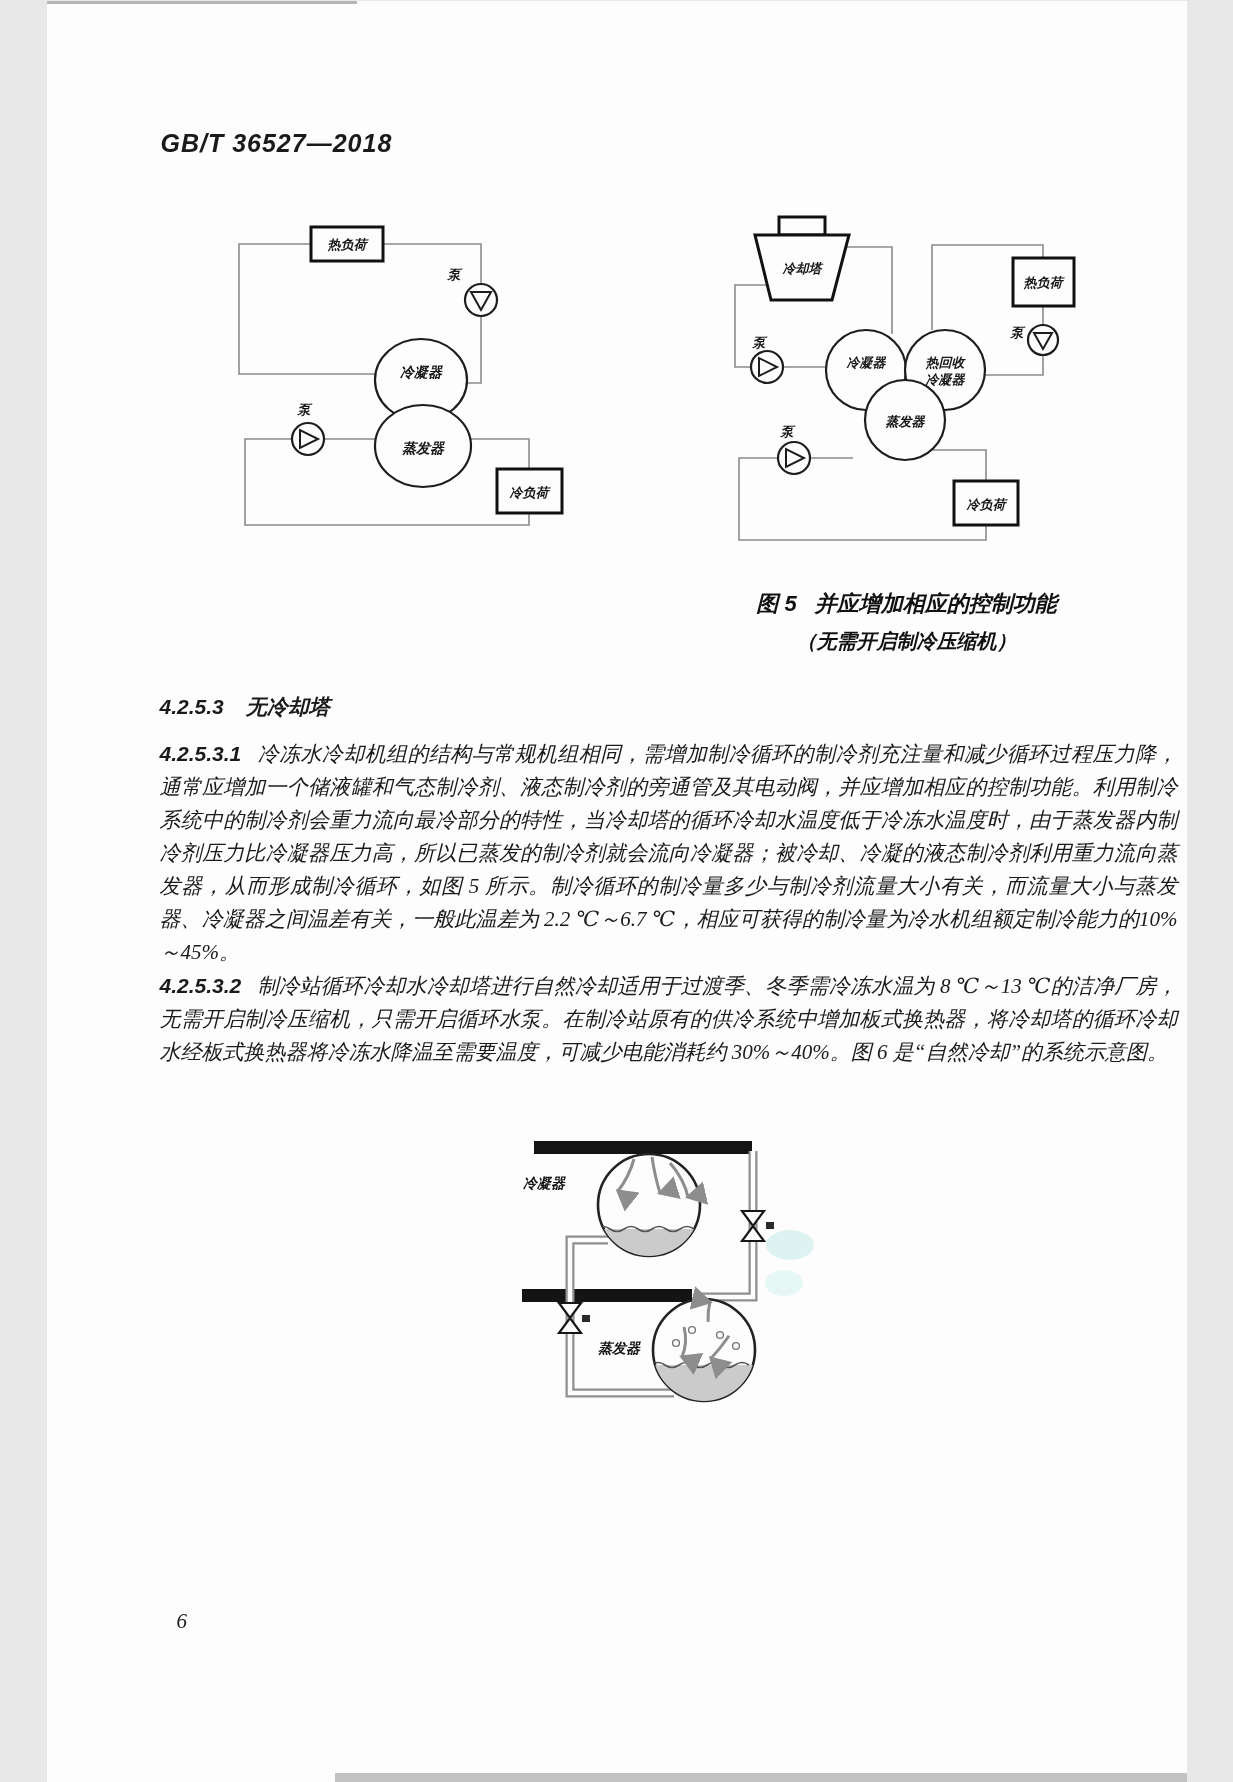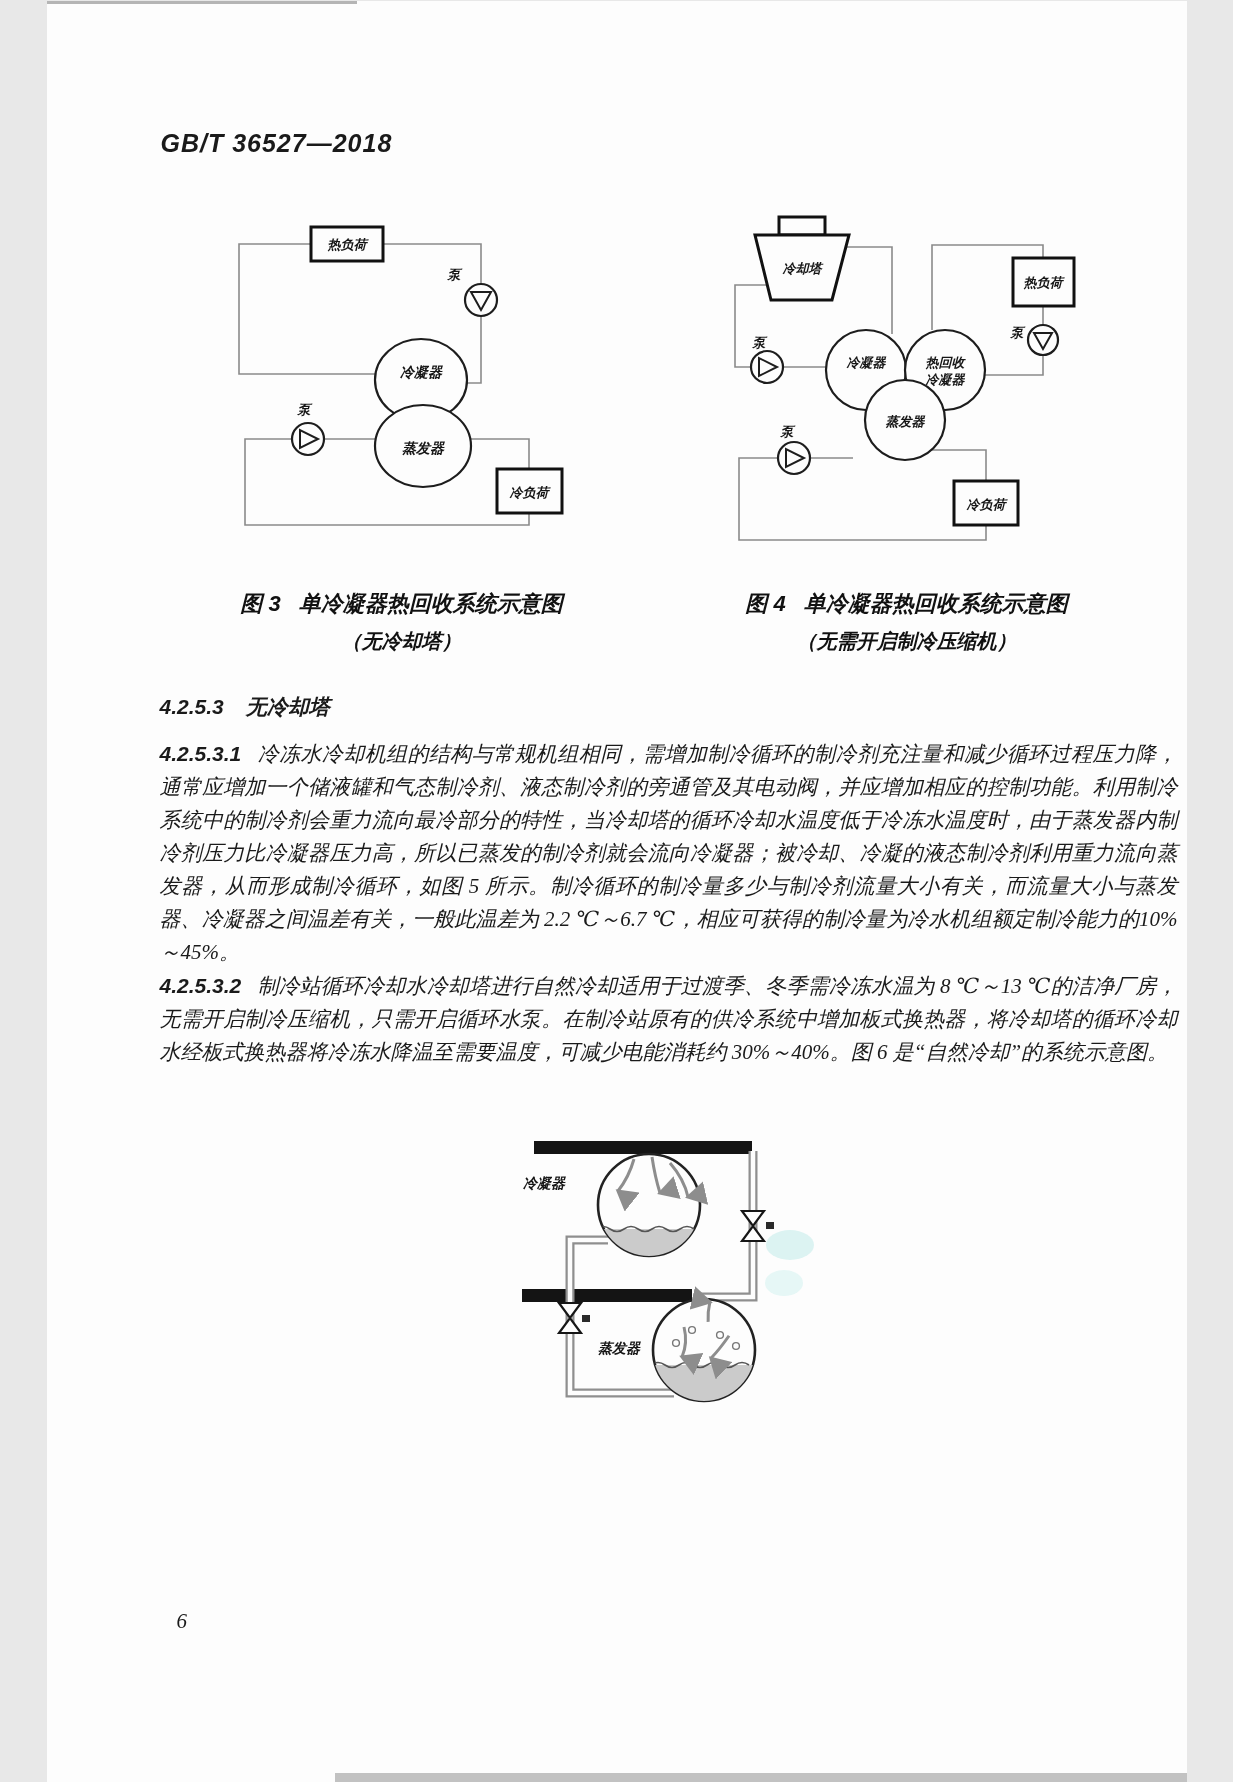--- a/index.html
+++ b/index.html
@@ -81,24 +81,20 @@
     <text x="216" y="266" font-size="14" text-anchor="middle">蒸发器</text>
 
     <text x="97" y="227" font-size="13" text-anchor="middle">泵</text>
     <circle class="shape" cx="101" cy="252" r="16"></circle>
     <polygon points="93,243 93,261 111,252" fill="none" stroke="#1d1d1d" stroke-width="2"></polygon>
 
     <rect class="shape-heavy" x="290" y="282" width="65" height="44"></rect>
     <text x="322" y="310" font-size="13" text-anchor="middle">冷负荷</text>
   </svg>
 
-  <div class="fig-caption" style="left:115px; top:588px; width:480px;">
-    <span class="cap-num">图 3</span><span>单冷凝器热回收系统示意图</span>
-    <span class="sub">（无冷却塔）</span>
-  </div>
 
   <svg class="fig-svg" style="left:592px; top:186px;" width="460" height="370" viewBox="0 0 460 370">
 
     <polyline class="wire" points="130,98 96,98 96,180 112,180"></polyline>
     <line class="wire" x1="144" y1="180" x2="187" y2="180"></line>
     <polyline class="wire" points="205,60 253,60 253,147"></polyline>
     <polyline class="wire" points="293,143 293,58 404,58 404,71"></polyline>
     <line class="wire" x1="404" y1="119" x2="404" y2="138"></line>
     <polyline class="wire" points="404,168 404,188 345,188"></polyline>
     <line class="wire" x1="171" y1="271" x2="214" y2="271"></line>
@@ -130,21 +126,21 @@
 
     <text x="148" y="249" font-size="13" text-anchor="middle">泵</text>
     <circle class="shape" cx="155" cy="271" r="16"></circle>
     <polygon points="147,262 147,280 165,271" fill="none" stroke="#1d1d1d" stroke-width="2"></polygon>
 
     <rect class="shape-heavy" x="315" y="294" width="64" height="44"></rect>
     <text x="347" y="322" font-size="13" text-anchor="middle">冷负荷</text>
   </svg>
 
   <div class="fig-caption" style="left:630px; top:588px; width:460px;">
-    <span class="cap-num">图 4</span><span>单冷凝器热回收系统示意图</span>
+    <span class="cap-num">图 5</span><span>并应增加相应的控制功能</span>
     <span class="sub">（无需开启制冷压缩机）</span>
   </div>
 
   <div class="body-block">
     <h3 class="sec-heading">
       <span class="h-num">4.2.5.3</span><span>无冷却塔</span>
     </h3>
     <p class="body-para">
       <span class="para-num">4.2.5.3.1</span><span>冷冻水冷却机组的结构与常规机组相同，需增加制冷循环的制冷剂充注量和减少循环过程压力降，通常应增加一个储液罐和气态制冷剂、液态制冷剂的旁通管及其电动阀，并应增加相应的控制功能。利用制冷系统中的制冷剂会重力流向最冷部分的特性，当冷却塔的循环冷却水温度低于冷冻水温度时，由于蒸发器内制冷剂压力比冷凝器压力高，所以已蒸发的制冷剂就会流向冷凝器；被冷却、冷凝的液态制冷剂利用重力流向蒸发器，从而形成制冷循环，如图 5 所示。制冷循环的制冷量多少与制冷剂流量大小有关，而流量大小与蒸发器、冷凝器之间温差有关，一般此温差为 2.2 ℃～6.7 ℃，相应可获得的制冷量为冷水机组额定制冷能力的10%～45%。</span>
     </p>

